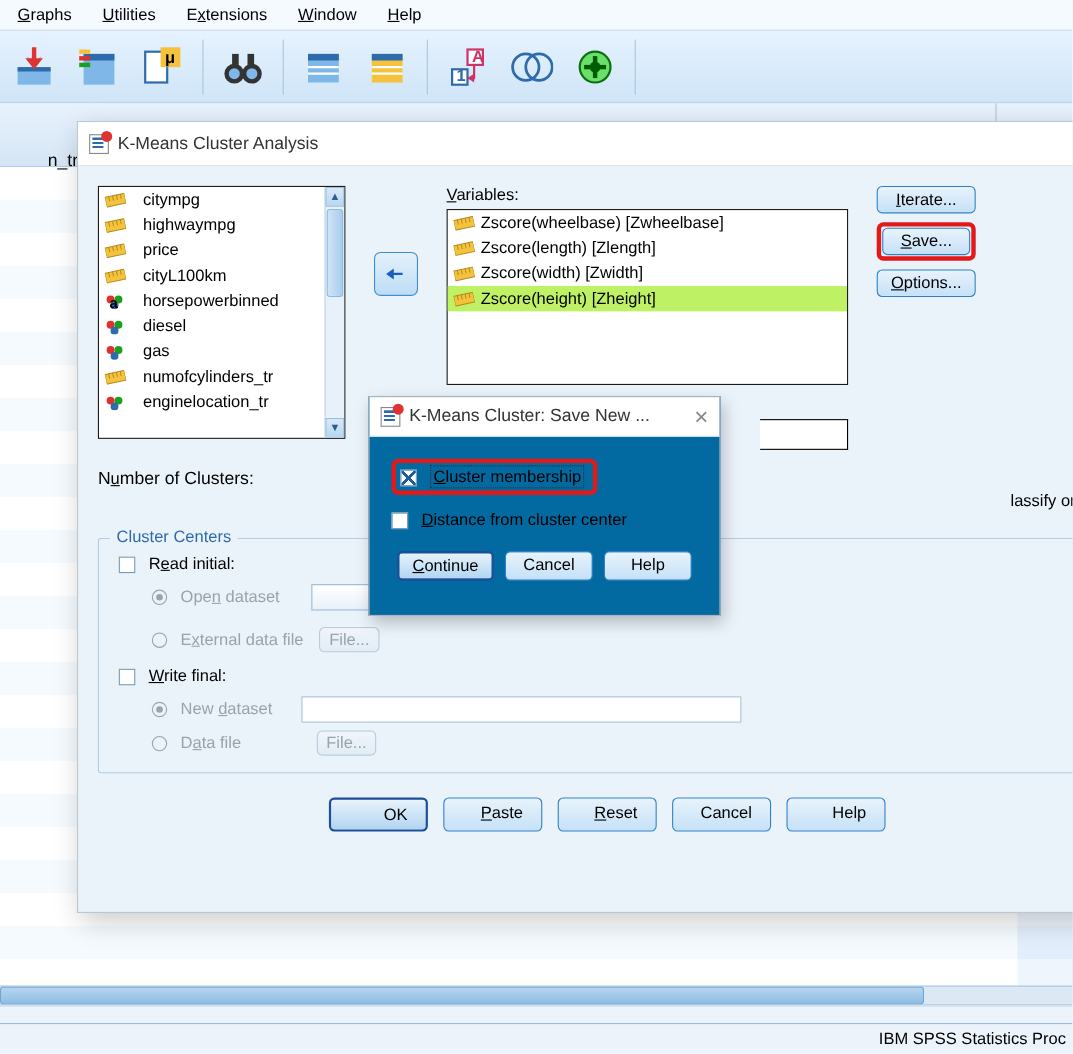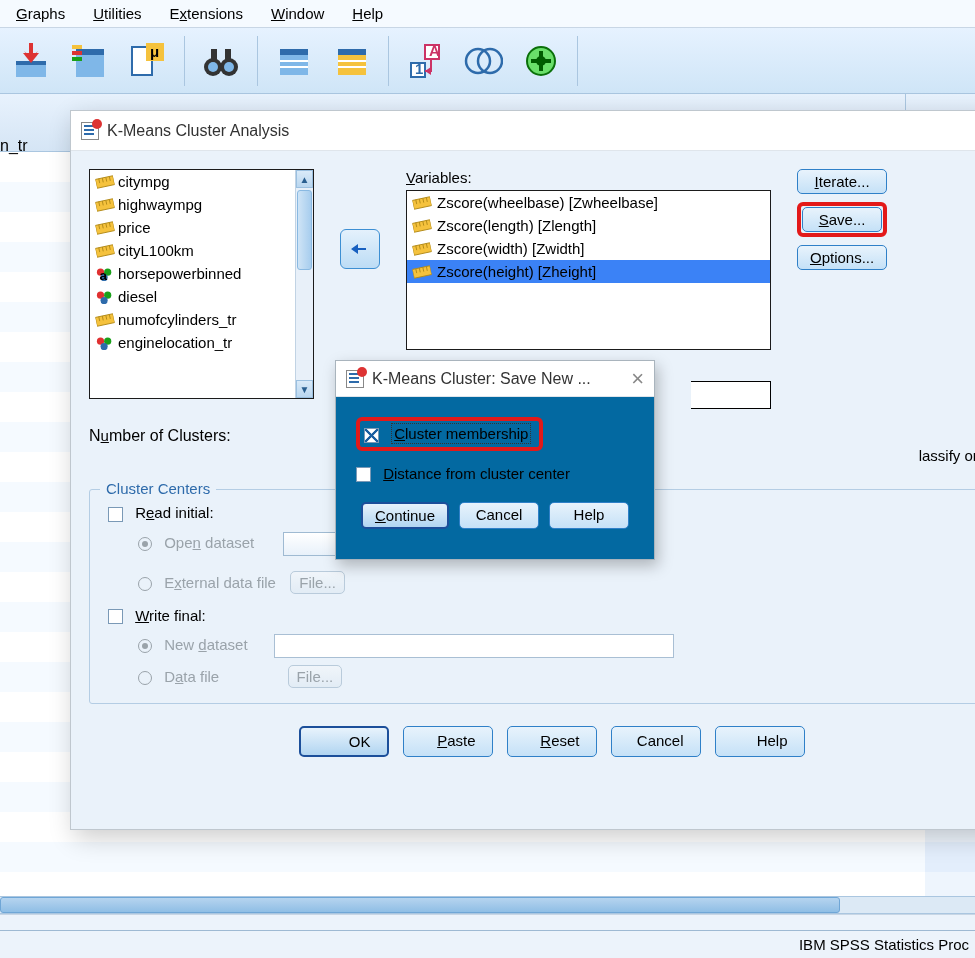--- a/index.html
+++ b/index.html
@@ -63,21 +63,21 @@
     }
     .grid-header-row {
       height: 58px;
       background: linear-gradient(to bottom, #e8f2fd, #d5e5f5);
       border-bottom: 1px solid #aac6e0;
     }
     .grid-head-cell {
       display: inline-block;
       border-right: 1px solid #aac6e0;
       height: 100%;
-      text-align: left;
+      text-align: right;
       line-height: 58px;
       font-size: 16px;
     }
     .grid-rows-bg {
       background: repeating-linear-gradient(
         to bottom,
         #fff 0, #fff 30px,
         #f5faff 30px, #f5faff 60px
       );
       height: 760px;
@@ -171,21 +171,21 @@
       width: 225px;
       height: 230px;
       border: 1px solid #1b1b1b;
       background: #fff;
       overflow: hidden;
       position: relative;
     }
     .src-list .item {
       display: flex;
       align-items: center;
-      gap: 4px;
+      gap: 16px;
       padding: 3px 6px;
       font-size: 15px;
       white-space: nowrap;
     }
     .src-scroll {
       position: absolute;
       right: 0; top: 0; bottom: 0;
       width: 18px;
       background: #e8f0f9;
       border-left: 1px solid #c1d3e4;
@@ -244,21 +244,21 @@
       border: 1px solid #1b1b1b;
       background: #fff;
     }
     .vars-list .item {
       display: flex;
       align-items: center;
       gap: 6px;
       padding: 3px 6px;
     }
     .vars-list .item.sel {
-      background: #3b82f6;
+      background: #bef264;
     }
     .side-btns {
       display:flex;
       flex-direction:column;
       gap:8px;
       margin-left: 10px;
     }
     .btn {
       border: 1px solid #2f80c8;
       background: linear-gradient(to bottom,#e8f3fc,#c5e1f7);
@@ -600,20 +600,28 @@
             </svg>
             <span>horsepowerbinned</span>
           </div>
         <div class="item">
             <svg class="nom-icon" viewBox="0 0 20 14">
               <circle cx="5" cy="5" r="4" fill="#e03030"></circle>
               <circle cx="13" cy="5" r="4" fill="#1aa01a"></circle>
               <circle cx="9" cy="11" r="4" fill="#2e6bab"></circle>
             </svg>
             <span>diesel</span>
+          </div>
+        <div class="item">
+            <svg class="nom-icon" viewBox="0 0 20 14">
+              <circle cx="5" cy="5" r="4" fill="#e03030"></circle>
+              <circle cx="13" cy="5" r="4" fill="#1aa01a"></circle>
+              <circle cx="9" cy="11" r="4" fill="#2e6bab"></circle>
+            </svg>
+            <span>gas</span>
           </div>
         <div class="item">
             <svg class="ruler-icon" viewBox="0 0 20 10">
               <rect width="20" height="10" fill="#f5c23d" stroke="#b38b1a"></rect>
               <line x1="4" y1="0" x2="4" y2="5" stroke="#b38b1a"></line>
               <line x1="8" y1="0" x2="8" y2="5" stroke="#b38b1a"></line>
               <line x1="12" y1="0" x2="12" y2="5" stroke="#b38b1a"></line>
               <line x1="16" y1="0" x2="16" y2="5" stroke="#b38b1a"></line>
             </svg>
             <span>numofcylinders_tr</span>

